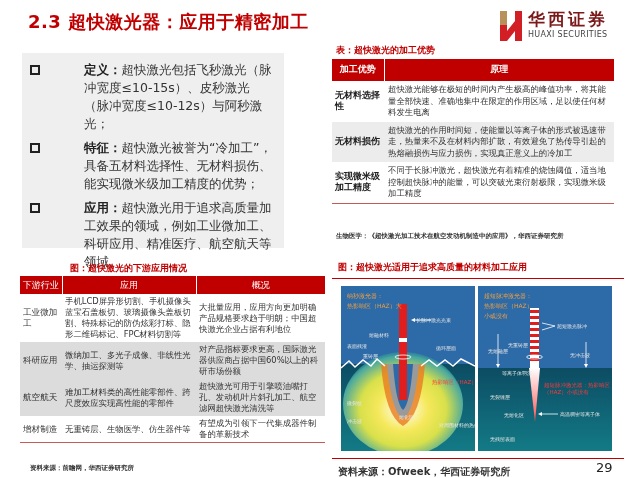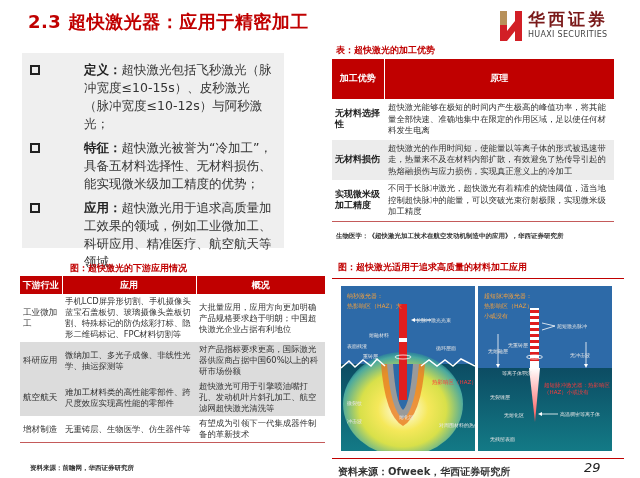--- a/index.html
+++ b/index.html
@@ -29,35 +29,35 @@
   }
   .bullet .btxt { flex: 1; margin-left: 33px; }
   .bullet .bkey { font-weight: bold; color: #222; }
 
   
   .rt-caption { position: absolute; left: 336px; top: 44px; font-size: 9px; font-weight: bold; color: #c00000; }
   .rt {
     position: absolute; left: 332px; top: 59px; width: 282px;
     border-collapse: collapse; font-size: 8.4px; line-height: 11.5px;
   }
-  .rt th { background: #c00000; color: #fff; font-weight: bold; height: 40px; font-size: 9px; }
+  .rt th { background: #c00000; color: #fff; font-weight: bold; height: 22px; font-size: 9px; }
   .rt th.c1 { width: 52px; border-right: 1px solid #fff; }
   .rt td { padding: 3px 4px; vertical-align: middle; }
   .rt td.k { font-weight: bold; color: #222; font-size: 9px; padding-left: 3px; }
   .rt tr.g td { background: #ececec; }
   .rt tr:last-child td { border-bottom: 1.5px solid #c45a5a; }
   .rt-src { position: absolute; left: 336px; top: 232px; font-size: 6.5px; font-weight: bold; color: #333; }
 
   
   .bl-caption { position: absolute; left: 30px; top: 262px; font-size: 9px; font-weight: bold; color: #c00000; padding-left: 40px; }
   .bl {
     position: absolute; left: 20px; top: 276px; width: 305px;
     border-collapse: collapse; font-size: 8.4px; line-height: 11px; color: #333;
   }
-  .bl th { background: #c00000; color: #fff; font-weight: bold; height: 18px; font-size: 9px; border-right: 1px solid #fff; }
+  .bl th { background: #c00000; color: #fff; font-weight: normal; height: 18px; font-size: 9px; border-right: 1px solid #fff; }
   .bl th:last-child { border-right: none; }
   .bl td { padding: 2px 3px; vertical-align: middle; }
   .bl td.k { width: 42px; font-size: 8.6px; }
   .bl td.a { width: 134px; }
   .bl tr.g td { background: #dcdcdc; }
   .bl tr:last-child td { border-bottom: 1.5px solid #c45a5a; }
   .bl-src { position: absolute; left: 30px; top: 464px; font-size: 6.5px; font-weight: bold; color: #333; }
 
   
   .fig-caption { position: absolute; left: 338px; top: 261px; font-size: 9px; font-weight: bold; color: #c00000; }
@@ -65,21 +65,21 @@
   .panel { position: absolute; top: 286px; width: 134px; height: 165px; overflow: hidden; }
   .panel.p1 { left: 341px; }
   .panel.p2 { left: 478px; }
   .panel svg { display: block; }
   .plbl { position: absolute; font-size: 5px; color: #e6e6e6; white-space: nowrap; }
   .plbl.or { color: #f0a040; font-size: 6px; line-height: 8px; }
   .plbl.rd { color: #ff3b3b; font-size: 5.5px; line-height: 7px; }
 
   .fig-bottom-rule { position: absolute; left: 332px; top: 458px; width: 292px; height: 1px; background: #c00000; }
   .fig-src { position: absolute; left: 338px; top: 465px; font-size: 10px; font-weight: bold; color: #333; }
-  .page-no { position: absolute; left: 584px; top: 460px; font-size: 13px; color: #222; font-style: italic; }
+  .page-no { position: absolute; left: 596px; top: 460px; font-size: 13px; color: #222; }
 </style>
 </head>
 <body>
 
 <div class="title">2.3 超快激光器：应用于精密加工</div>
 
 <div class="logo">
   <svg class="logo-mark" viewBox="0 0 22 32">
     <rect x="0" y="2" width="7" height="14" fill="#b8915a"></rect>
     <polygon points="0,16 7,16 7,22 15,12 15,2 22,2 22,32 15,32 15,22 7,32 0,32" fill="#d21f26"></polygon>

